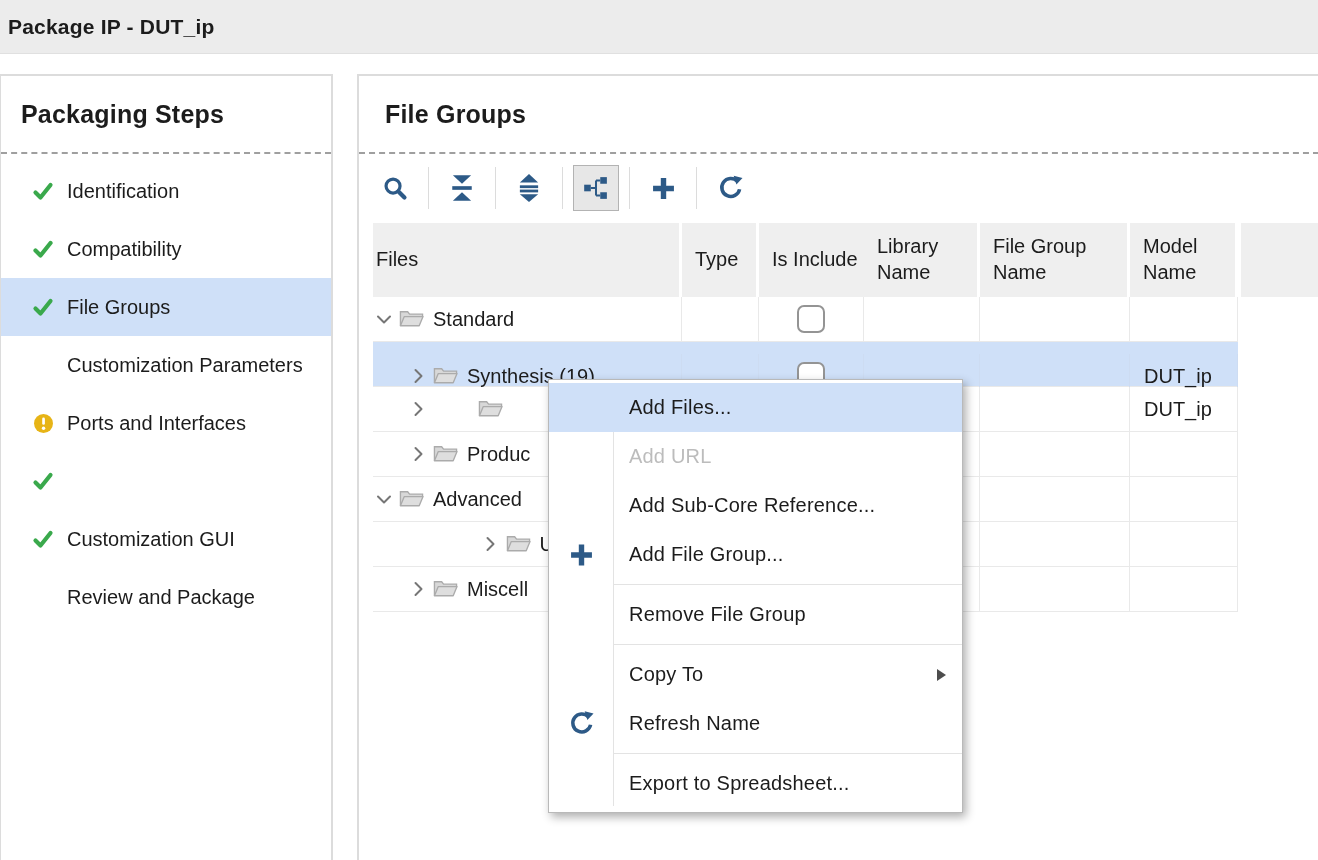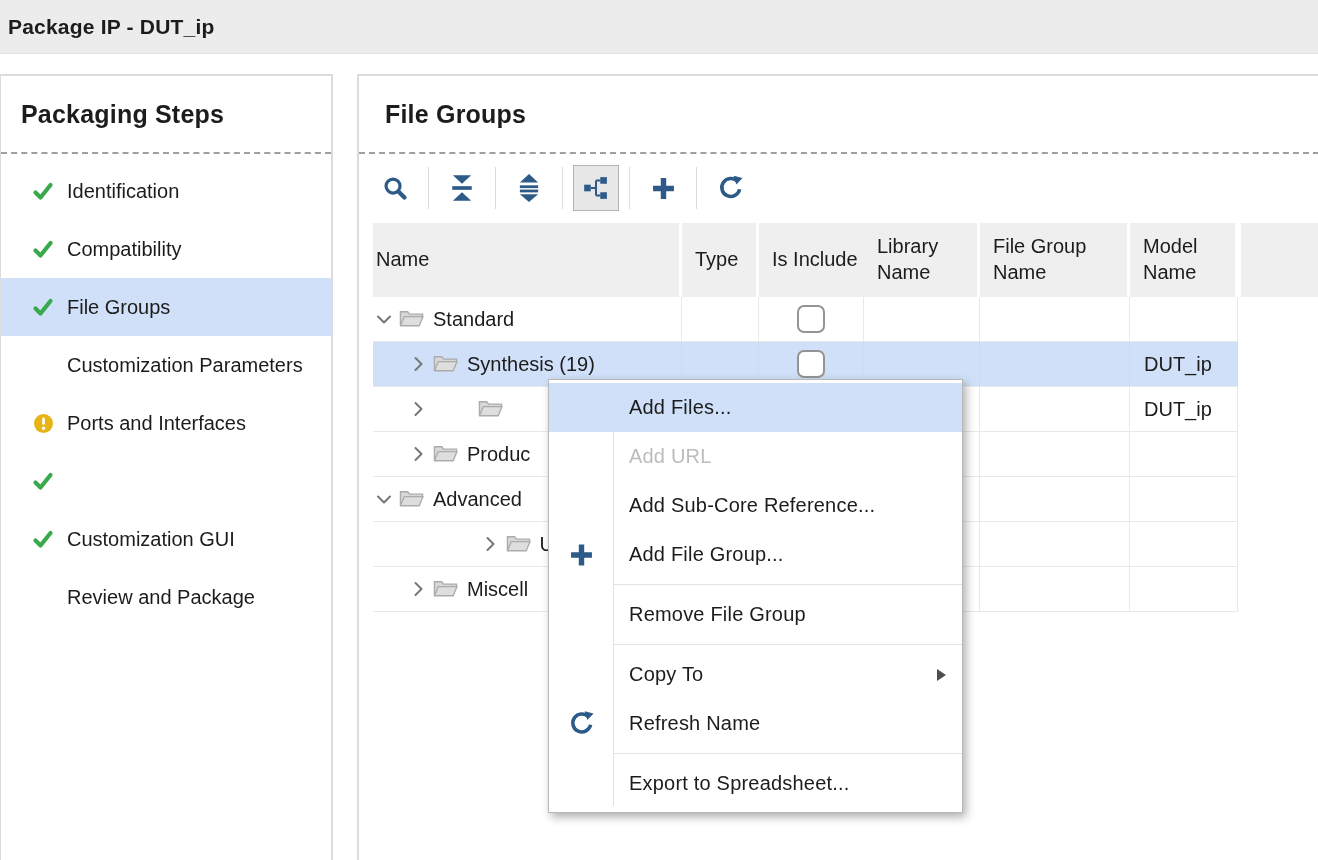--- a/index.html
+++ b/index.html
@@ -37,21 +37,21 @@
   
   .thead{position:absolute;top:147px;left:0;right:0;height:74px;}
   .th{position:absolute;top:0;height:74px;background:var(--hdr,#efefef);box-sizing:border-box;
       display:flex;align-items:center;padding-left:13px;font-size:20px;line-height:1.28;}
   .th-name{padding-left:3px;}
   .tbody{position:absolute;top:221px;left:14px;width:865px;}
   .t-row{position:absolute;left:0;width:865px;height:45px;border-bottom:1px solid #e9e9e9;box-sizing:border-box;}
   .t-row.selected{background:var(--sel,#cfe0f8);}
   .td{position:absolute;top:0;height:44px;box-sizing:border-box;border-right:1px solid #e9e9e9;
       display:flex;align-items:center;font-size:20px;overflow:hidden;white-space:nowrap;}
-  .t-row.selected .td{border-right-color:#cddcf2;}
+  .t-row.selected .td{border-right-color:#cddcf2;margin-top:12px;}
   .name-cell.lvl1{padding-left:2px;}
   .name-cell.lvl2{padding-left:36px;}
   .chev{width:18px;flex:0 0 18px;margin-right:6px;display:flex;align-items:center;justify-content:center;color:#767676;}
   .folder{margin-right:9px;display:flex;align-items:center;}
   .checkbox{width:28px;height:28px;border:2px solid #949494;border-radius:7px;background:#fff;box-sizing:border-box;}
   .model-label{padding-left:14px;}
 
   
   .menu{position:absolute;left:548px;top:379px;width:415px;background:#fff;border:1px solid #b9b9b9;
         box-shadow:3px 4px 9px rgba(0,0,0,.32);padding:3px 0 4px;box-sizing:border-box;z-index:10;}
@@ -208,21 +208,21 @@
         <div class="tool-btn">
           <span class="icn">
             <svg width="27" height="27" viewBox="0 0 22 22">
               <path d="M16.6 5.2 A7.3 7.3 0 1 0 18.4 11.6" fill="none" stroke="currentColor" stroke-width="2.9"></path>
               <polygon points="13.6,0.6 20.8,2.4 15.8,7.8" fill="currentColor"></polygon>
             </svg>
           </span>
         </div>
       </div>
     <div class="thead" id="thead">
-        <div class="th th-name" style="left: 14px; width: 306px;">Name</div>
+        <div class="th th-name" style="left: 14px; width: 306px;">Files</div>
         <div class="th" style="left: 323px; width: 74px;">Type</div>
         <div class="th" style="left: 400px; width: 114px;">Is Include</div>
         <div class="th" style="left: 505px; width: 113px;">Library Name</div>
         <div class="th" style="left: 621px; width: 147px;">File Group Name</div>
         <div class="th" style="left: 771px; width: 105px;">Model Name</div>
         <div class="th" style="left: 882px; right: 0px;"></div>
       </div>
     <div class="tbody" id="tbody">
         <div class="t-row" style="top: 0px;">
           <div class="td name-cell lvl1" style="left: 0px; width: 309px;">

